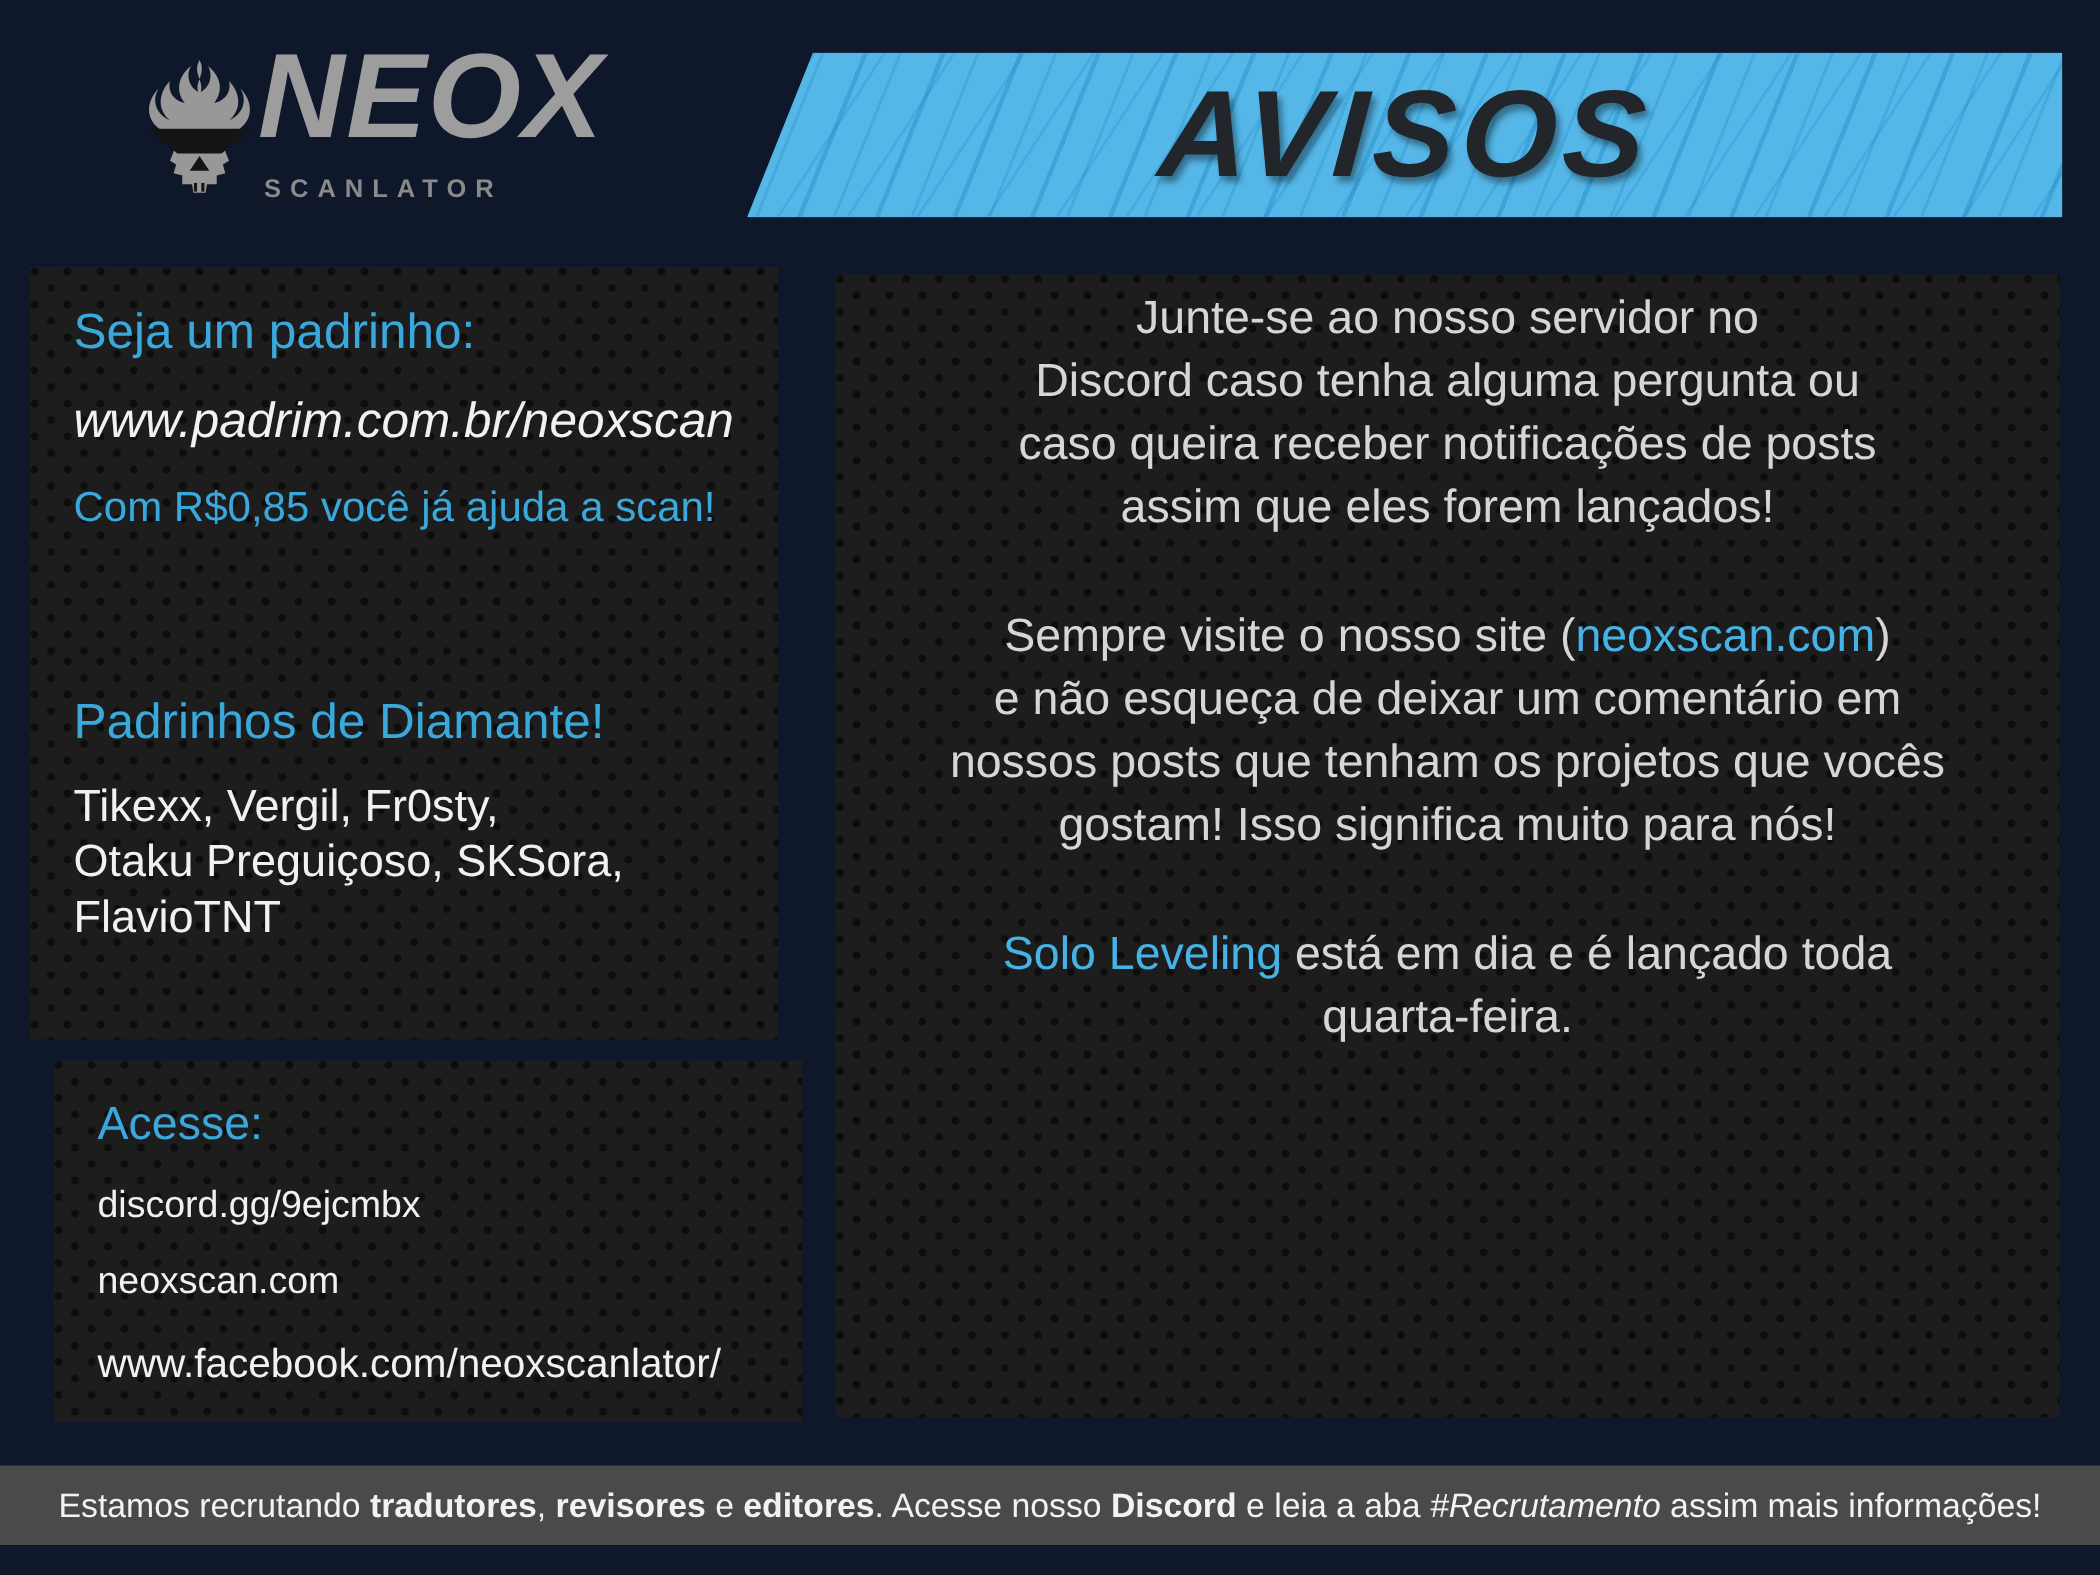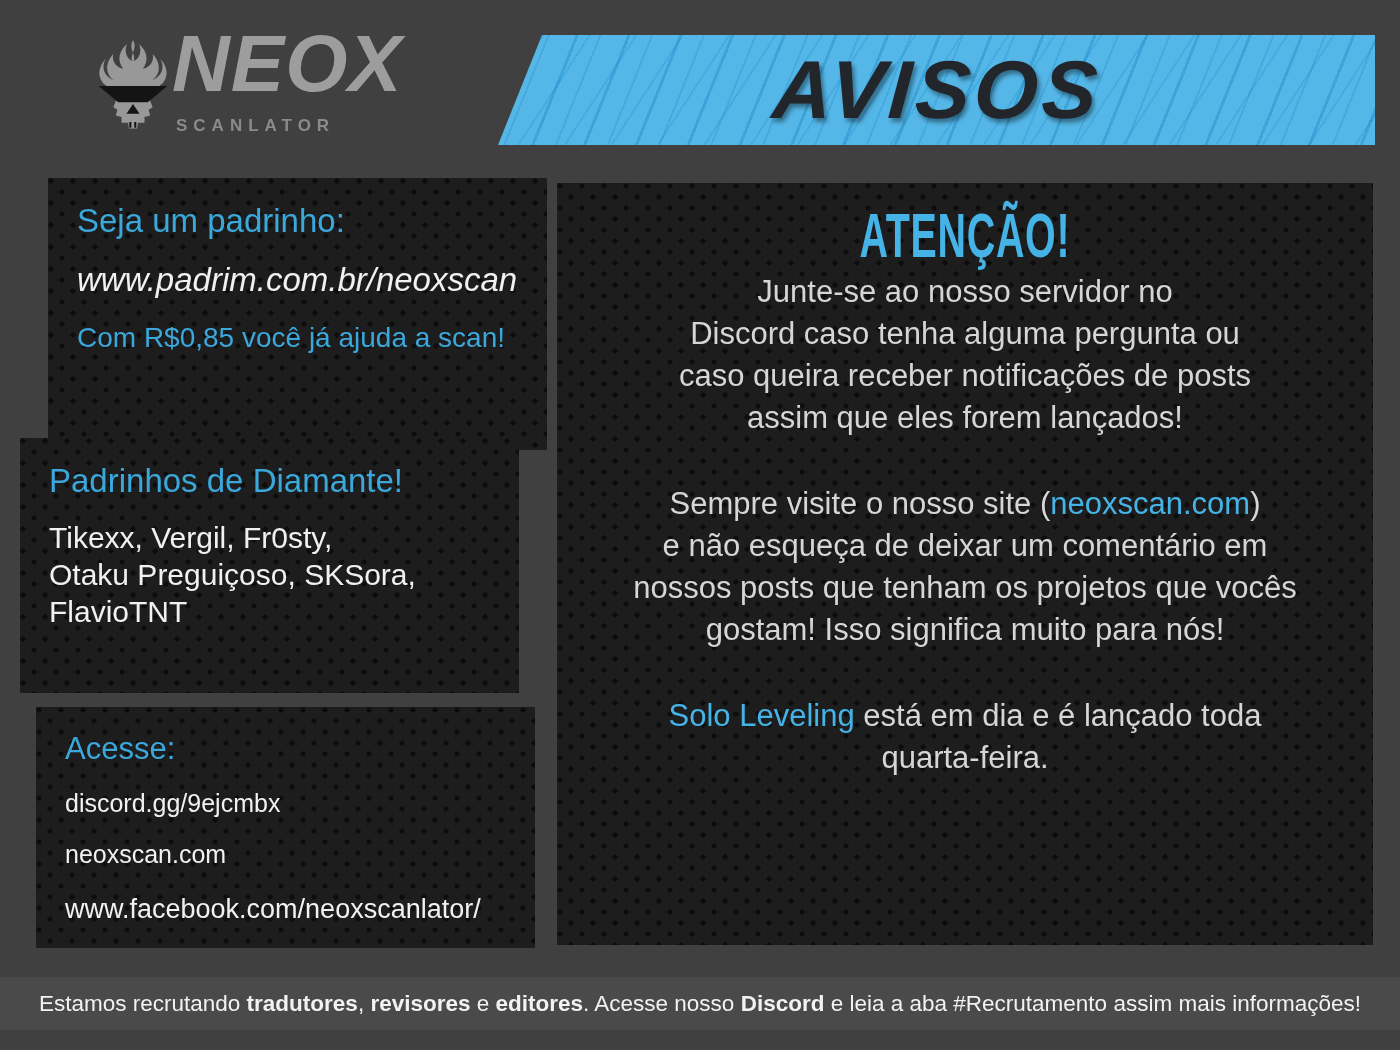--- a/index.html
+++ b/index.html
@@ -1,18 +1,18 @@
 <!DOCTYPE html>
 <html><head>
 <meta charset="utf-8">
 <style>
   html,body{margin:0;padding:0;background:#000;}
   #page{
     position:relative;width:1400px;height:1050px;overflow:hidden;
-    background:#404040;
+    background:#0f172a;
     font-family:"Liberation Sans",sans-serif;
     -webkit-font-smoothing:antialiased;
   }
   
   .panel{
     position:absolute;
     background-color:#1d1d1d;
     background-image:
       radial-gradient(circle at 3px 3px, rgba(0,0,0,.55) 2.4px, transparent 2.9px),
       radial-gradient(circle at 3px 3px, rgba(0,0,0,.55) 2.4px, transparent 2.9px);
@@ -41,21 +41,21 @@
     clip-path:polygon(44px 0,100% 0,100% 100%,0 100%);
     display:flex;align-items:center;justify-content:center;
   }
   .banner-title{
     font-size:82px;font-weight:bold;font-style:italic;
     color:#22262b;letter-spacing:4px;
     text-shadow:3px 4px 4px rgba(0,0,0,.40);
     transform:skewX(-4deg);
   }
   
-  #box-padrinho{left:48px;top:178px;width:499px;height:272px;}
+  #box-padrinho{left:20px;top:178px;width:499px;height:272px;}
   #box-diamante{left:20px;top:438px;width:499px;height:255px;}
   #box-acesse{left:36px;top:707px;width:499px;height:241px;}
   .box-inner{padding:24px 26px 0 29px;}
   .blue-heading{color:#3ba8dc;font-size:33px;}
   .white-url{color:#f1f1f1;font-style:italic;font-size:33px;margin-top:21px;}
   .blue-note{color:#3ba8dc;font-size:28px;margin-top:23px;}
   .names{color:#f1f1f1;font-size:30px;line-height:37px;margin-top:19px;}
   .link-line{color:#f1f1f1;font-size:25px;margin-top:22px;}
   .link-line.small{font-size:27px;margin-top:25px;}
   #box-acesse .blue-heading{font-size:31px;}
@@ -74,21 +74,21 @@
   #para3{margin-top:44px;}
   .blue-inline{color:#45b3e6;}
   
   #footer{
     position:absolute;left:0;top:977px;width:1400px;height:53px;
     background:#4a4a4a;color:#f2f2f2;
     display:flex;align-items:center;justify-content:center;
     font-size:22.5px;white-space:pre-wrap;
   }
   #footer .b{font-weight:bold;}
-  #footer .i{}
+  #footer .i{font-style:italic;}
 </style>
 </head>
 <body>
 
 <div id="page">
 
   <div id="logo">
     <svg width="82" height="116" viewBox="0 0 100 130">
       <g fill="#989898">
         <path d="M50 4 C44 15 54 21 51 30 C59 26 61 16 57 9 C67 17 70 29 62 39 C72 37 76 28 74 21 C83 30 85 44 74 53 C86 48 89 36 83 27 C94 38 94 53 81 61 L19 61 C6 53 6 38 17 27 C11 36 14 48 26 53 C15 44 17 30 26 21 C24 28 28 37 38 39 C30 29 33 17 43 9 C39 16 41 26 49 30 C46 21 56 15 50 4 Z"></path>
@@ -129,23 +129,20 @@
   <div id="box-acesse" class="panel">
     <div class="box-inner">
       <div class="blue-heading">Acesse:</div>
       <div class="link-line">discord.gg/9ejcmbx</div>
       <div class="link-line">neoxscan.com</div>
       <div class="link-line small">www.facebook.com/neoxscanlator/</div>
     </div>
   </div>
 
   <div id="panel-atencao" class="panel">
-    <div class="atencao-title">
-      <span>ATENÇÃO!</span>
-    </div>
 
     <div id="para1" class="para">
       <div class="ln">Junte-se ao nosso servidor no</div>
       <div class="ln">Discord caso tenha alguma pergunta ou</div>
       <div class="ln">caso queira receber notificações de posts</div>
       <div class="ln">assim que eles forem lançados!</div>
     </div>
 
     <div id="para2" class="para">
       <div class="ln"><span>Sempre visite o nosso site (</span><span class="blue-inline">neoxscan.com</span><span>)</span></div>

